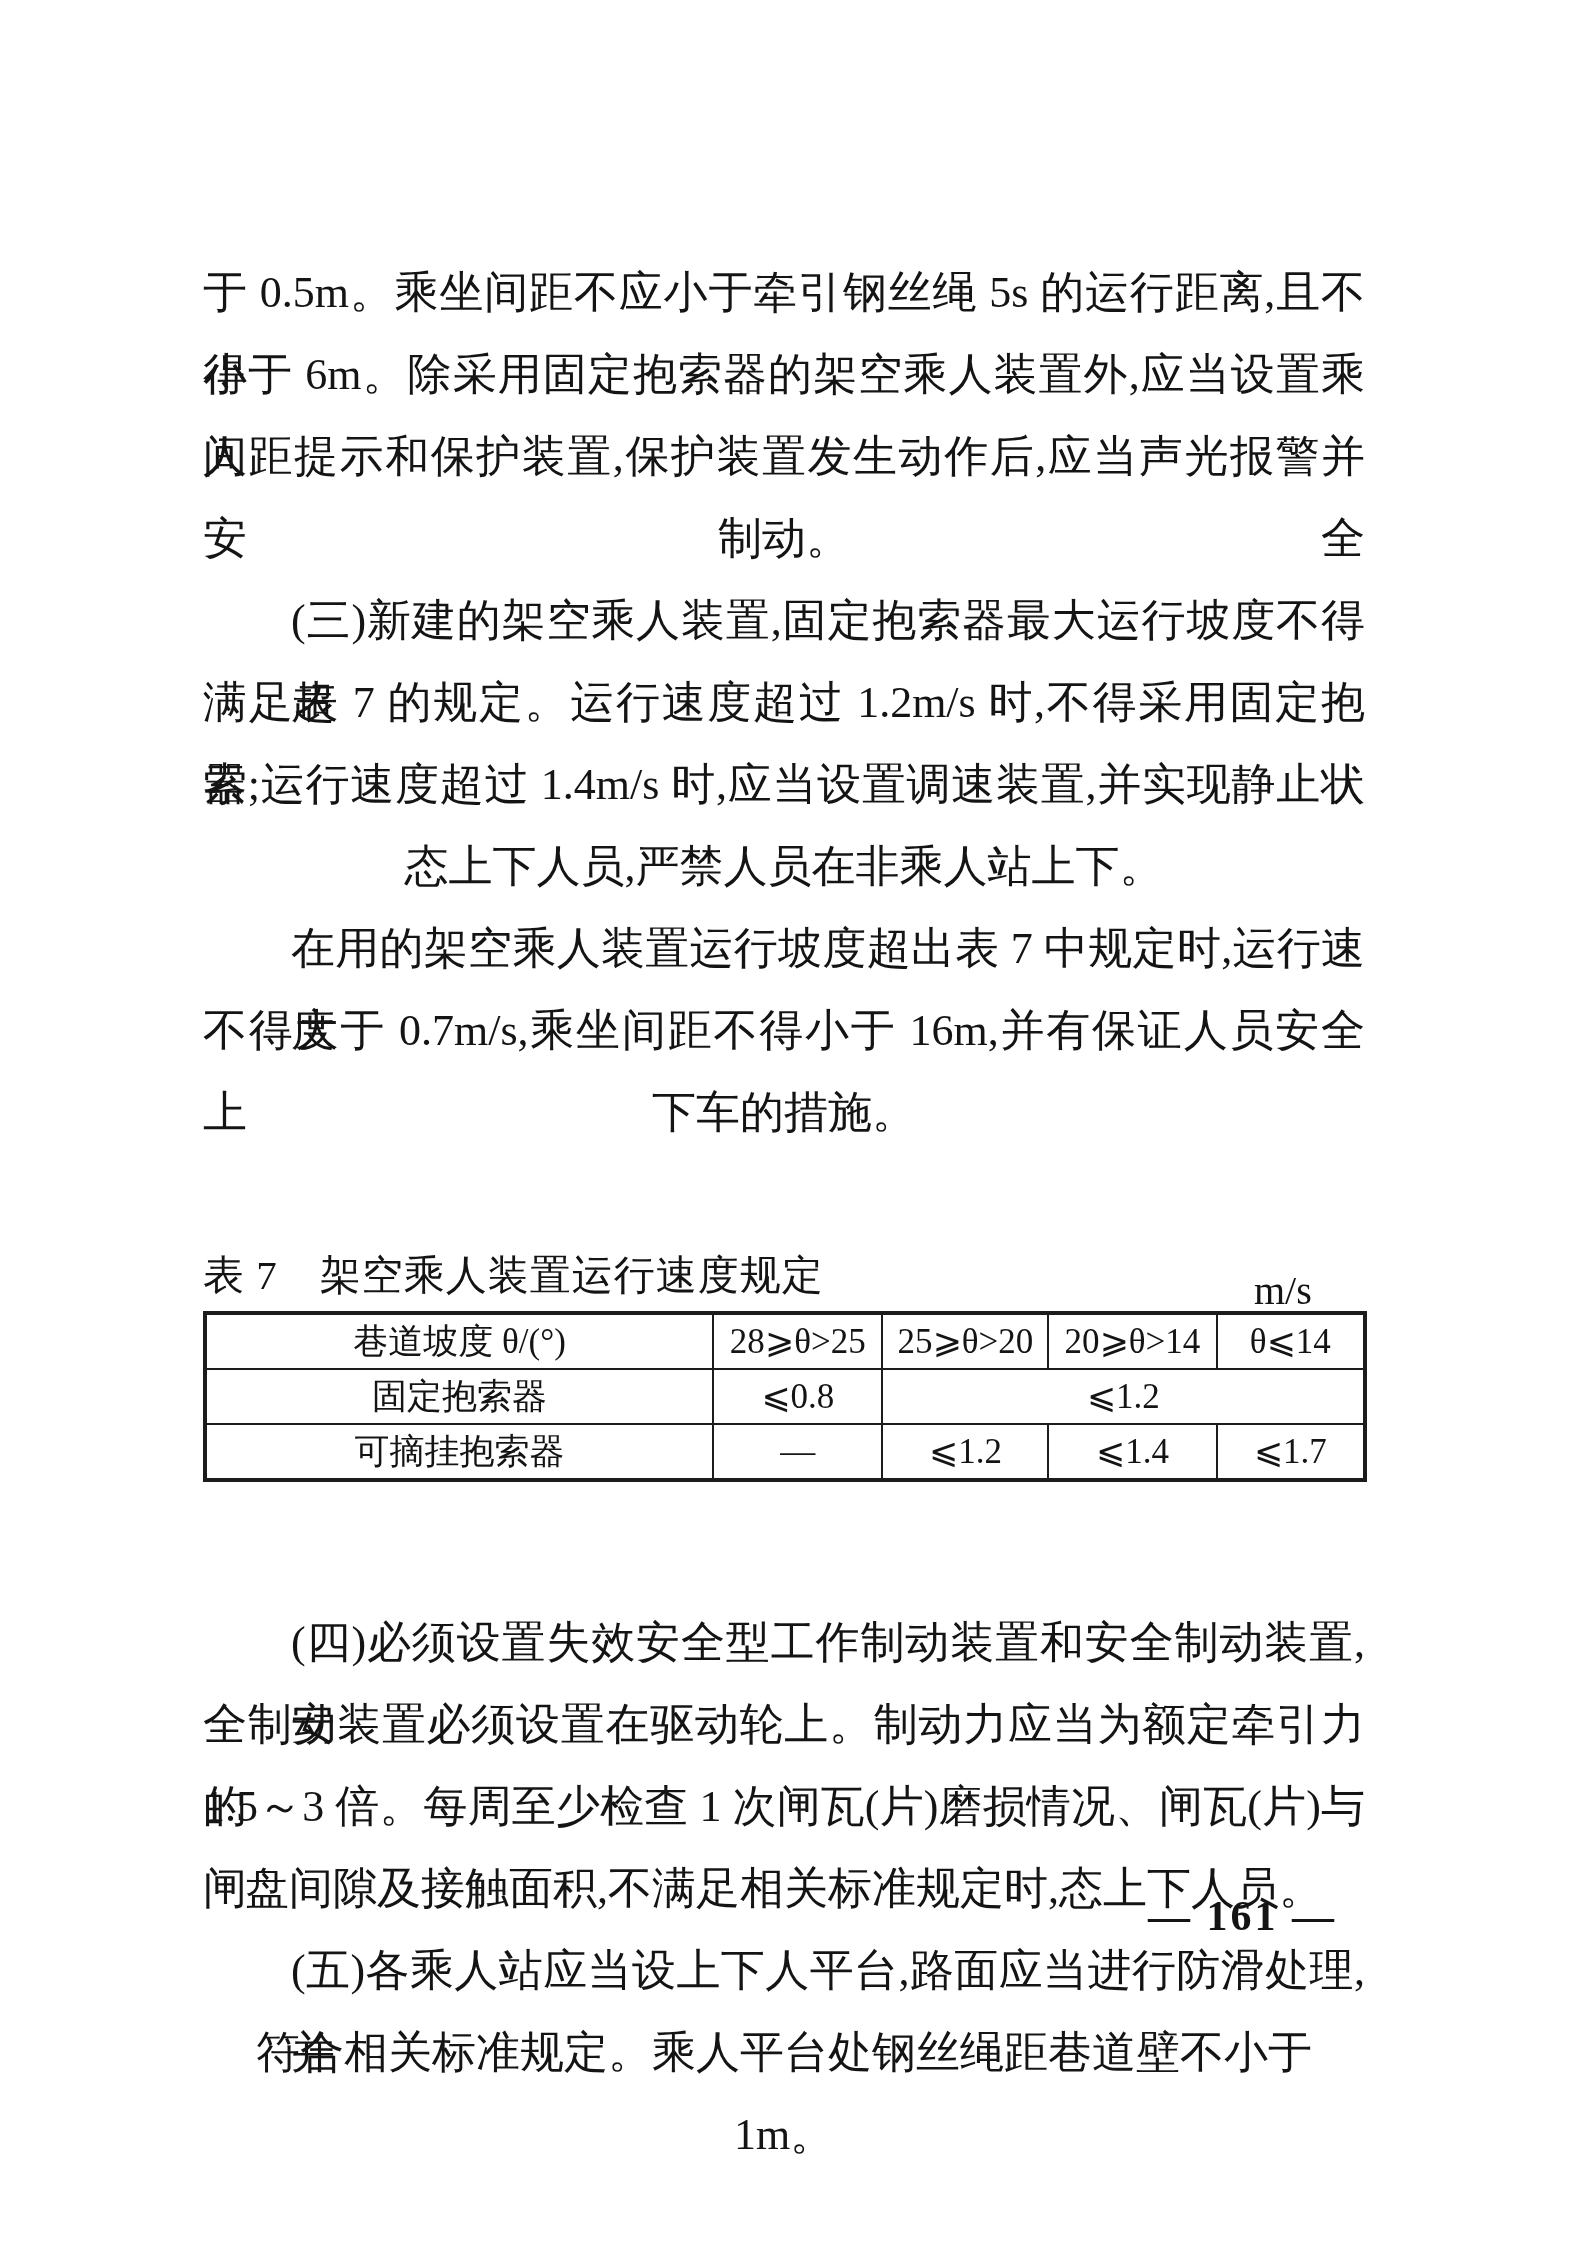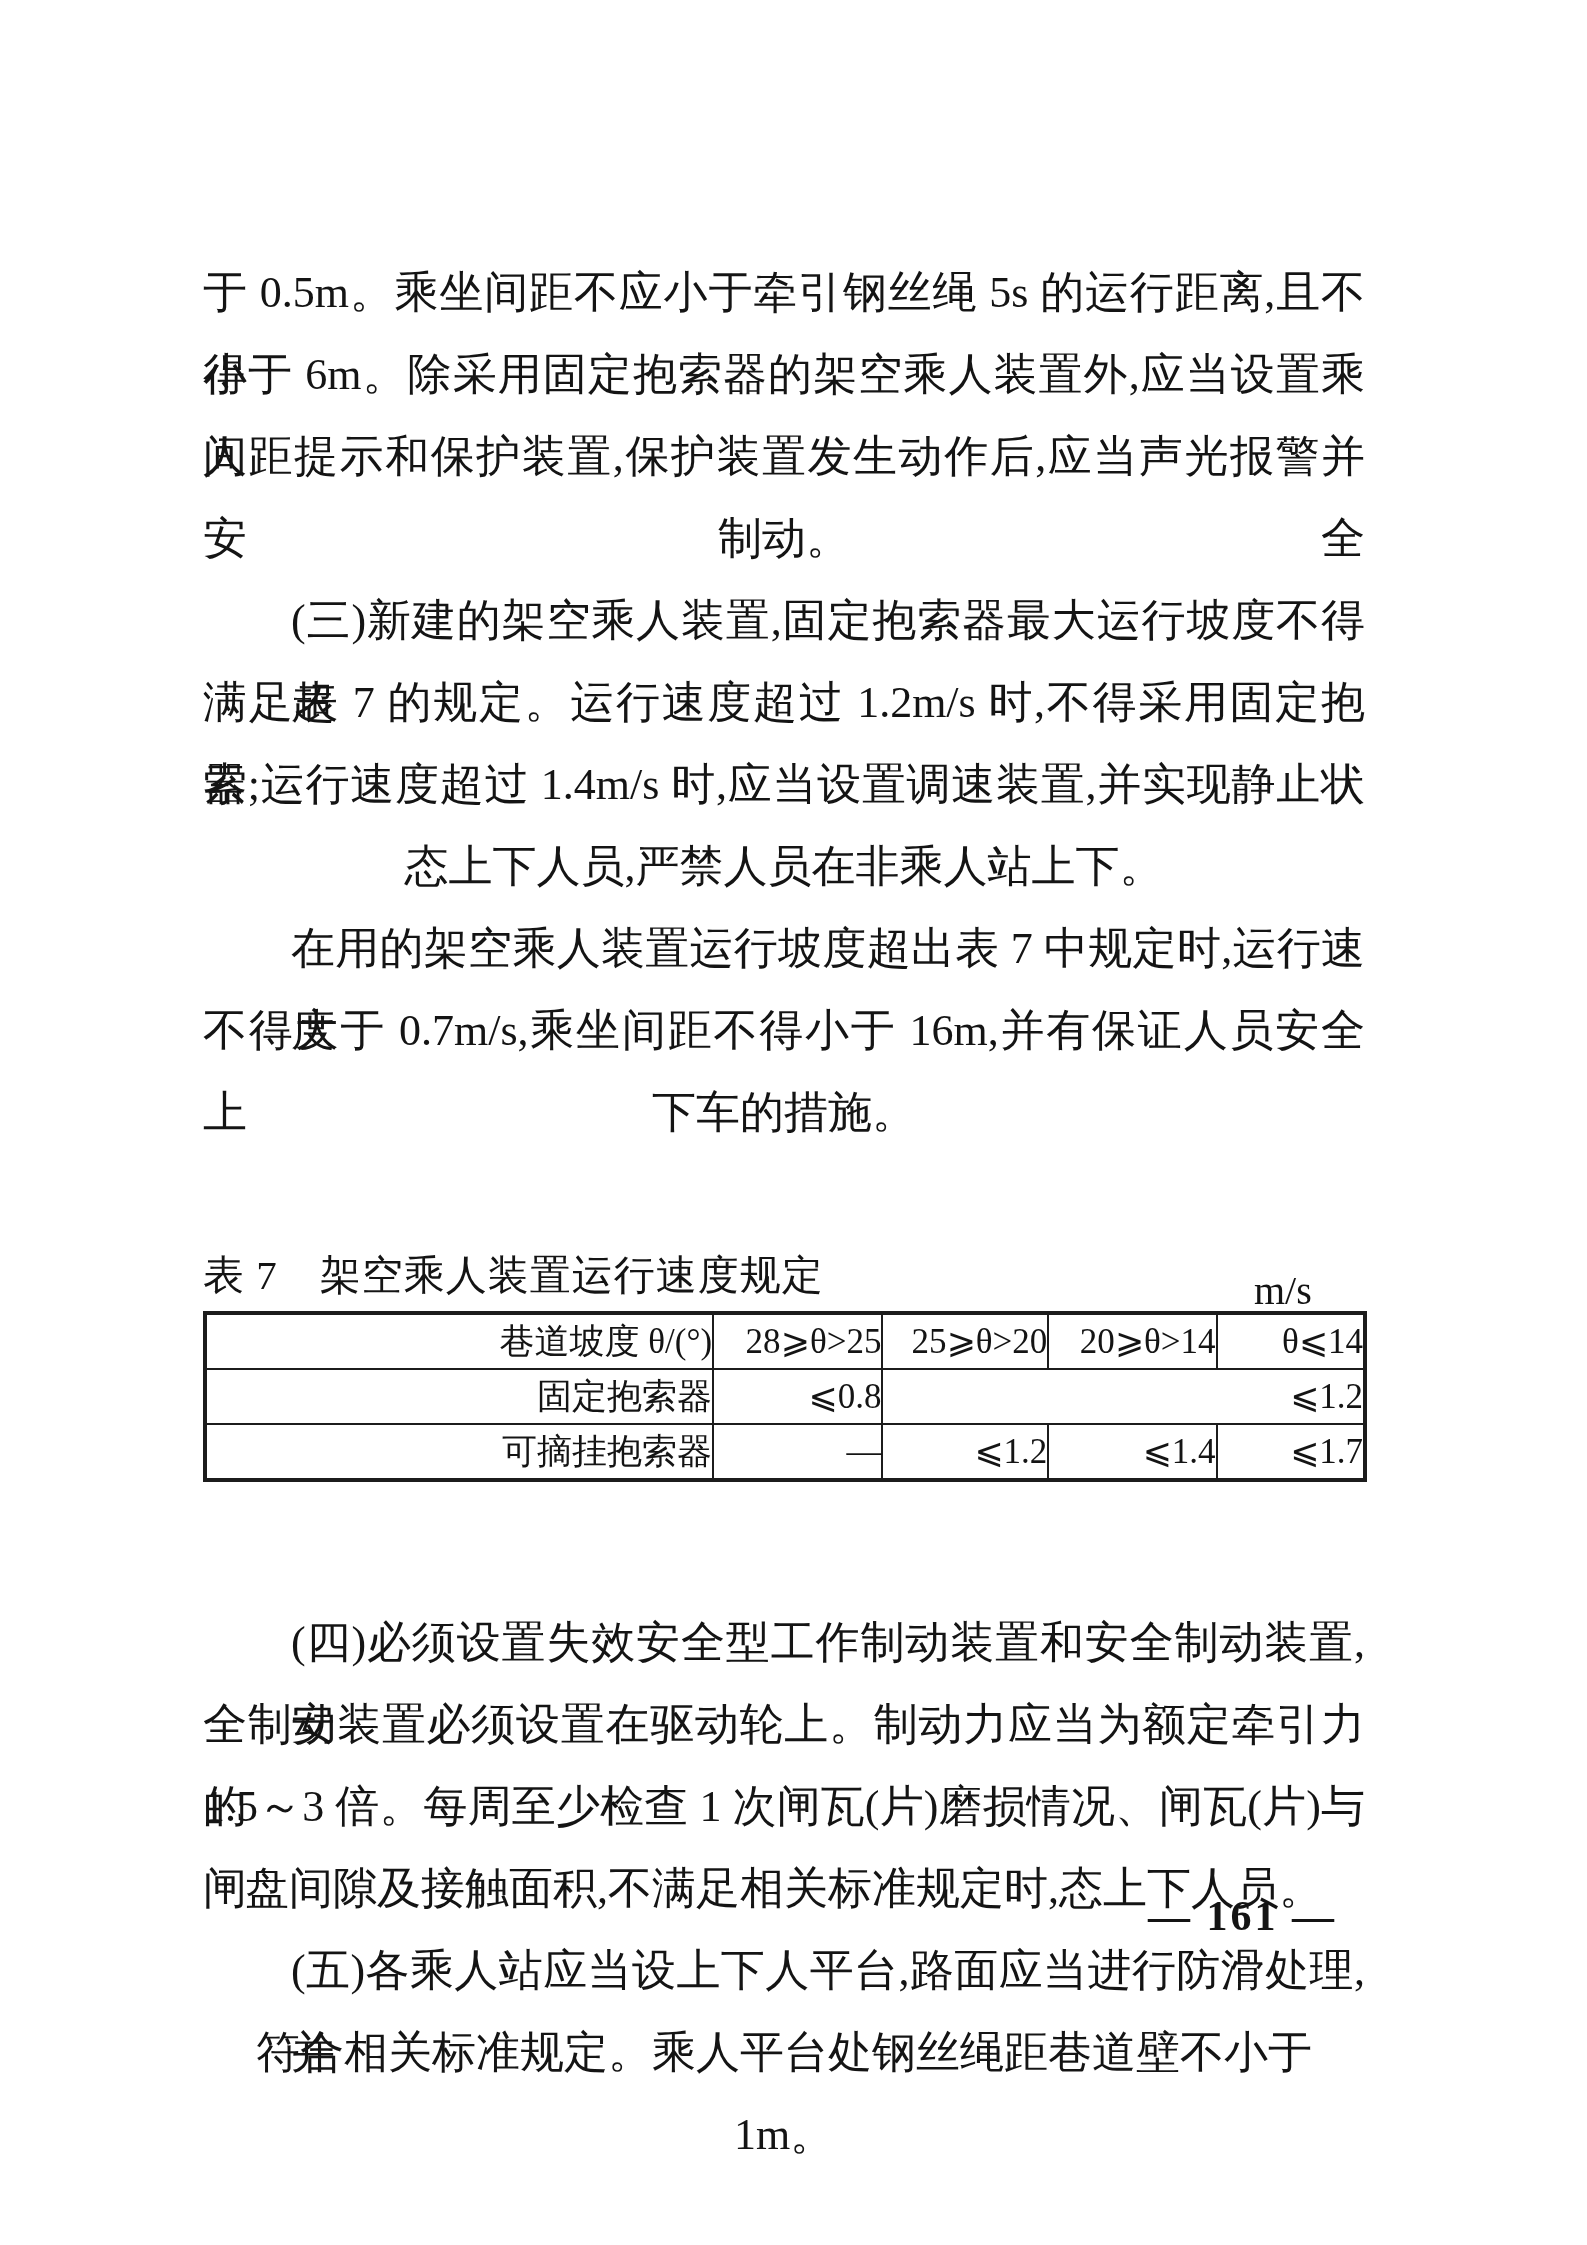--- a/index.html
+++ b/index.html
@@ -35,21 +35,21 @@
   }
   
   .speed-table {
     position:absolute; left:203px; top:1311px; width:1164px;
     border-collapse:collapse; table-layout:fixed;
     border:4px solid #1c1c1c;
   }
   .speed-table td {
     border:2px solid #1c1c1c;
     height:53px; padding:0;
-    text-align:right; vertical-align:middle;
+    text-align:center; vertical-align:middle;
     font-size:35px;
     font-family:"Liberation Serif","DejaVu Serif","DejaVu Sans",serif;
   }
   
   .pagenum {
     position:absolute; left:1148px; top:1892px;
     font-size:42px; letter-spacing:3px; white-space:nowrap;font-weight:bold;
   }
 </style>
 </head>

